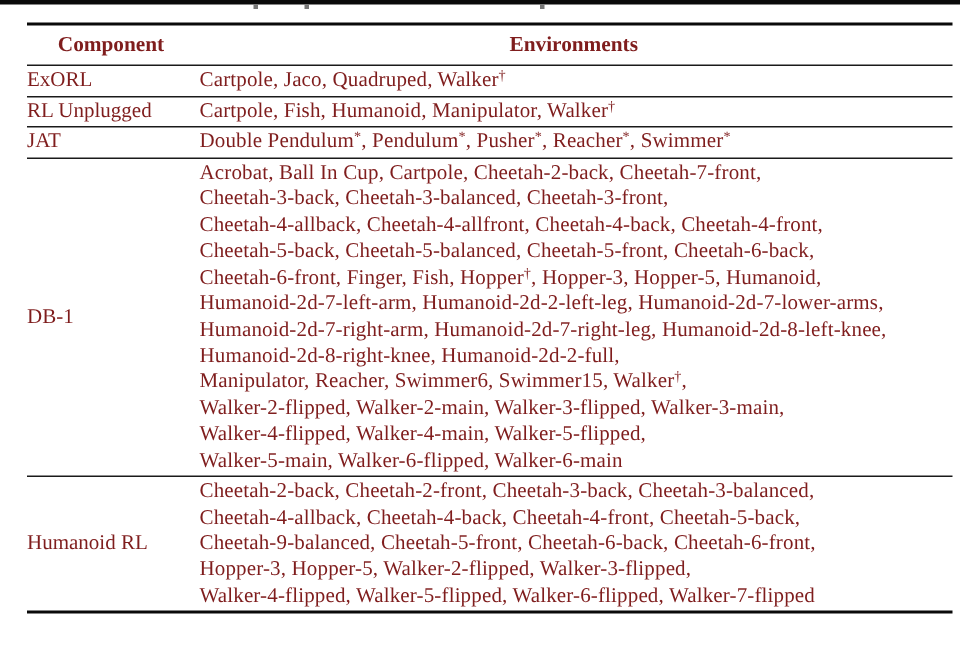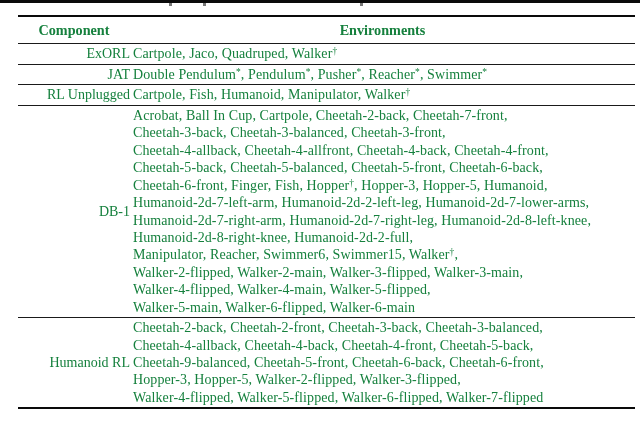--- a/index.html
+++ b/index.html
@@ -7,21 +7,21 @@
     padding: 0;
     background: #ffffff;
   }
   #page {
     position: relative;
     width: 640px;
     height: 447px;
     background: #ffffff;
     overflow: hidden;
     font-family: "Liberation Serif", serif;
-    color: #15803d;
+    color: #7f1d1d;
   }
   
   #top-crop-bar {
     position: absolute;
     left: 0; top: 0;
     width: 640px; height: 3px;
     background: #0a0a0a;
   }
   .descender-mark {
     position: absolute;
@@ -57,21 +57,21 @@
     border-bottom: 1.2px solid #1a1a1a;
   }
   #env-table tbody tr:last-child {
     border-bottom: none;
   }
   #env-table td {
     vertical-align: middle;
     padding: 0;
   }
   #env-table td.component-cell {
-    text-align: right;
+    text-align: left;
     font-size: 14px;
   }
   #env-table td.env-cell {
     padding: 1.1px 0 1.1px 3px;
   }
   .env-line {
     line-height: 17.4px;
     white-space: nowrap;
     letter-spacing: 0.1px;
   }
@@ -99,29 +99,29 @@
       </tr>
     </thead>
     <tbody>
         <tr>
       <td class="component-cell">ExORL</td>
       <td class="env-cell">
             <div class="env-line">Cartpole, Jaco, Quadruped, Walker<sup>†</sup></div>
           </td>
     </tr>
         <tr>
+      <td class="component-cell">RL Unplugged</td>
+      <td class="env-cell">
+            <div class="env-line">Cartpole, Fish, Humanoid, Manipulator, Walker<sup>†</sup></div>
+          </td>
+    </tr>
+        <tr>
       <td class="component-cell">JAT</td>
       <td class="env-cell">
             <div class="env-line">Double Pendulum<sup>*</sup>, Pendulum<sup>*</sup>, Pusher<sup>*</sup>, Reacher<sup>*</sup>, Swimmer<sup>*</sup></div>
-          </td>
-    </tr>
-        <tr>
-      <td class="component-cell">RL Unplugged</td>
-      <td class="env-cell">
-            <div class="env-line">Cartpole, Fish, Humanoid, Manipulator, Walker<sup>†</sup></div>
           </td>
     </tr>
         <tr>
       <td class="component-cell">DB-1</td>
       <td class="env-cell">
             <div class="env-line">Acrobat, Ball In Cup, Cartpole, Cheetah-2-back, Cheetah-7-front,</div>
             <div class="env-line">Cheetah-3-back, Cheetah-3-balanced, Cheetah-3-front,</div>
             <div class="env-line">Cheetah-4-allback, Cheetah-4-allfront, Cheetah-4-back, Cheetah-4-front,</div>
             <div class="env-line">Cheetah-5-back, Cheetah-5-balanced, Cheetah-5-front, Cheetah-6-back,</div>
             <div class="env-line">Cheetah-6-front, Finger, Fish, Hopper<sup>†</sup>, Hopper-3, Hopper-5, Humanoid,</div>

